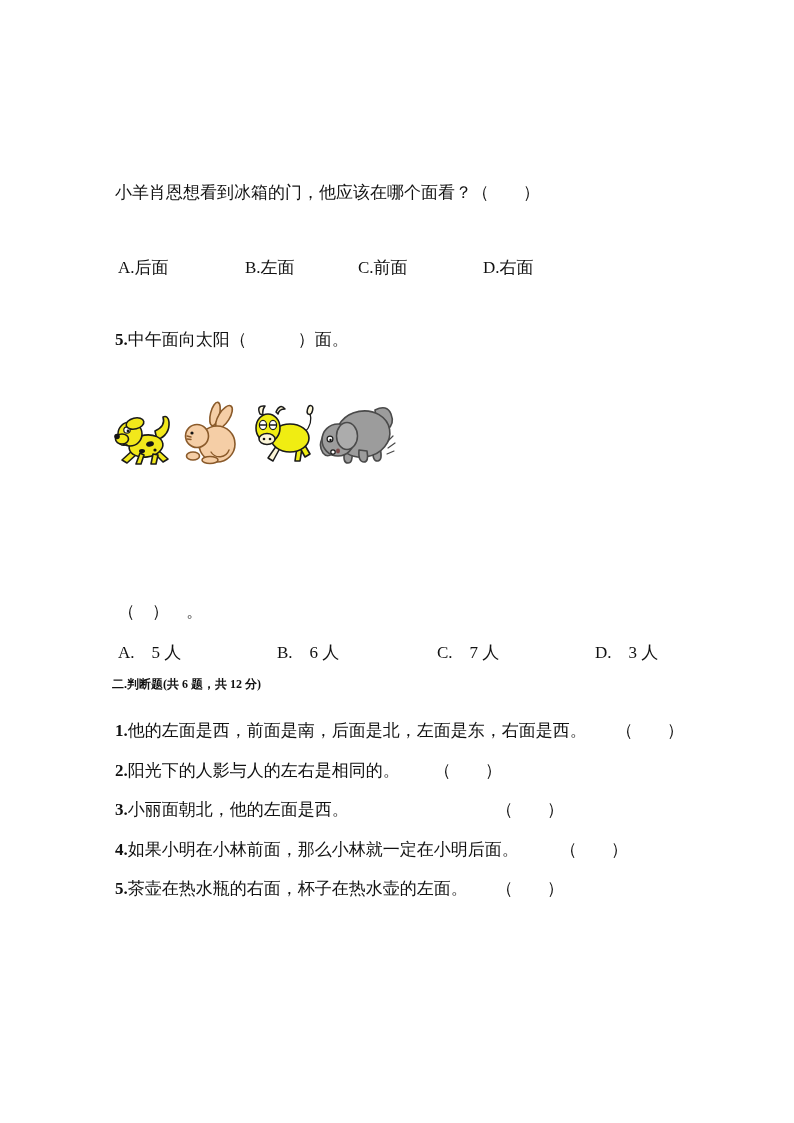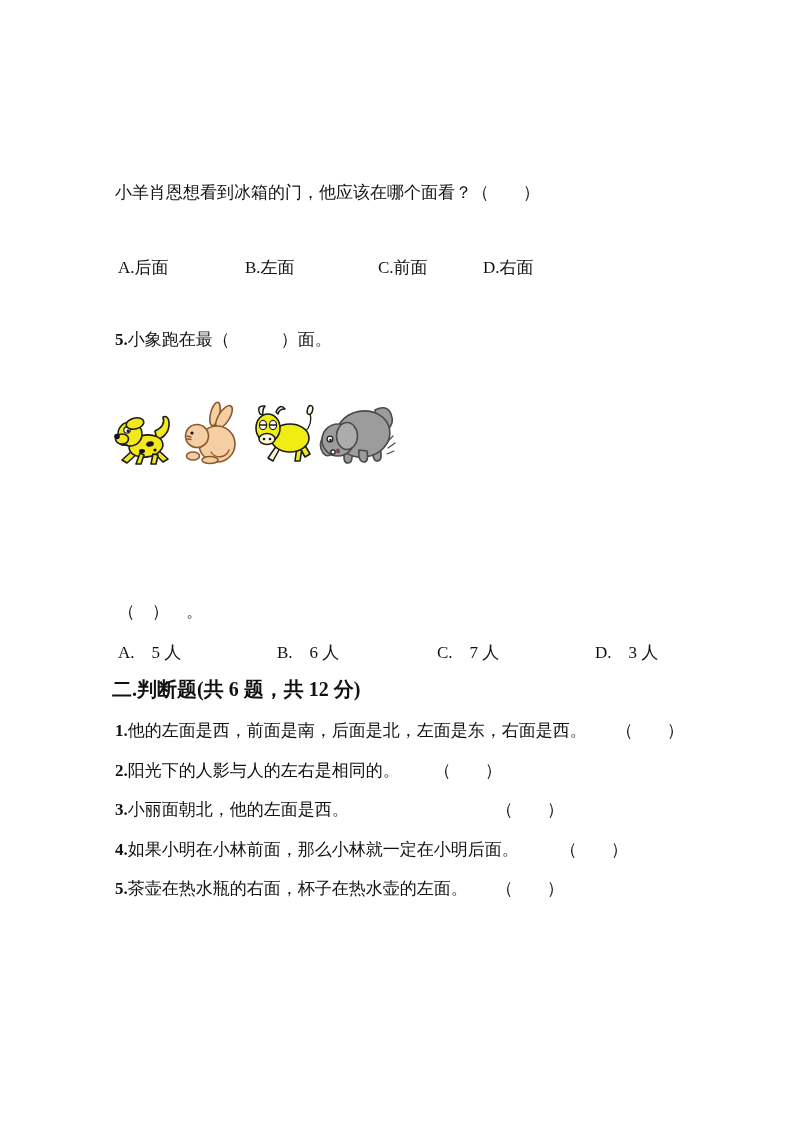--- a/index.html
+++ b/index.html
@@ -16,28 +16,28 @@
     border-radius:11px;
   }
   .abs{position:absolute;white-space:nowrap;}
   .qnum{font-weight:bold;}
   .q4-tail{left:115px;top:174px;}
   .opt-row{position:absolute;left:0;width:794px;height:24px;}
   .row1{top:249px;}
   .row2{top:497px;}
   .row3{top:634px;}
   .opt{position:absolute;top:0;white-space:nowrap;}
-  .row1 .o0{left:118px}.row1 .o1{left:245px}.row1 .o2{left:378px}.row1 .o3{left:483px}
+  .row1 .o0{left:118px}.row1 .o1{left:245px}.row1 .o2{left:358px}.row1 .o3{left:483px}
   .row2 .o0{left:118px}.row2 .o1{left:238px}.row2 .o2{left:361px}.row2 .o3{left:484px}
   .row3 .o0{left:118px}.row3 .o1{left:277px}.row3 .o2{left:437px}.row3 .o3{left:595px}
   .q5-line{left:115px;top:321px;}
   .animals{left:113px;top:390px;display:flex;align-items:flex-end;gap:2px;height:68px;}
   .q6-line1{left:115px;top:568px;}
   .q6-line2{left:118px;top:593px;}
-  .sec-header{left:112px;top:669px;font-weight:bold;font-size:20px;}
+  .sec-header{left:112px;top:669px;font-weight:bold;font-size:12px;}
   .tf{position:absolute;left:115px;width:679px;height:24px;}
   .tf .paren{position:absolute;top:0;}
   .tf0{top:712px}.tf1{top:752px}.tf2{top:791px}.tf3{top:831px}.tf4{top:870px}
   .tf0 .paren{left:501px}
   .tf1 .paren{left:319px}
   .tf2 .paren{left:381px}
   .tf3 .paren{left:445px}
   .tf4 .paren{left:381px}
 
   
@@ -63,21 +63,21 @@
   <div class="abs q4-tail">小羊肖恩想看到冰箱的门，他应该在哪个面看？（　　）</div>
 
   <div class="opt-row row1">
     <span class="opt o0">A.后面</span>
     <span class="opt o1">B.左面</span>
     <span class="opt o2">C.前面</span>
     <span class="opt o3">D.右面</span>
   </div>
 
   <div class="abs q5-line">
-    <span class="qnum">5.</span><span>小象跑在最（　　　）面。</span>
+    <span class="qnum">5.</span><span>中午面向太阳（　　　）面。</span>
   </div>
 
   <div class="abs animals">
 
     <svg width="62" height="66" viewBox="0 0 62 66">
       <path class="dog-body" d="M44 40 Q57 35 56 22 Q55 15 50 17 Q53 26 42 31 Z"></path>
       <path class="dog-body" d="M20 50 L9 60 L14 63 L24 54 Z"></path>
       <path class="dog-body" d="M45 50 L55 59 L50 62 L42 54 Z"></path>
       <ellipse class="dog-body" cx="33" cy="46" rx="17" ry="11" transform="rotate(-8 33 46)"></ellipse>
       <path class="dog-body" d="M27 53 L23 64 L28 64 L31 55 Z"></path>

